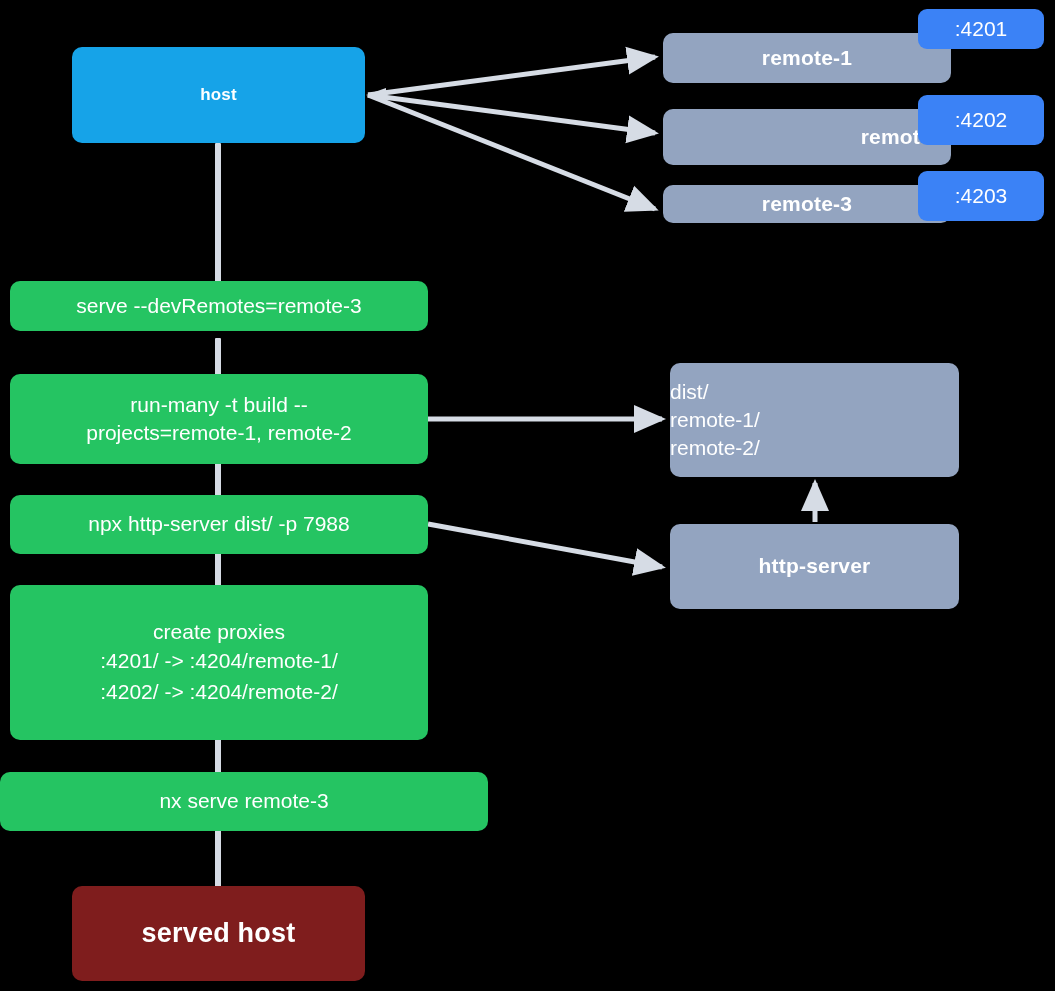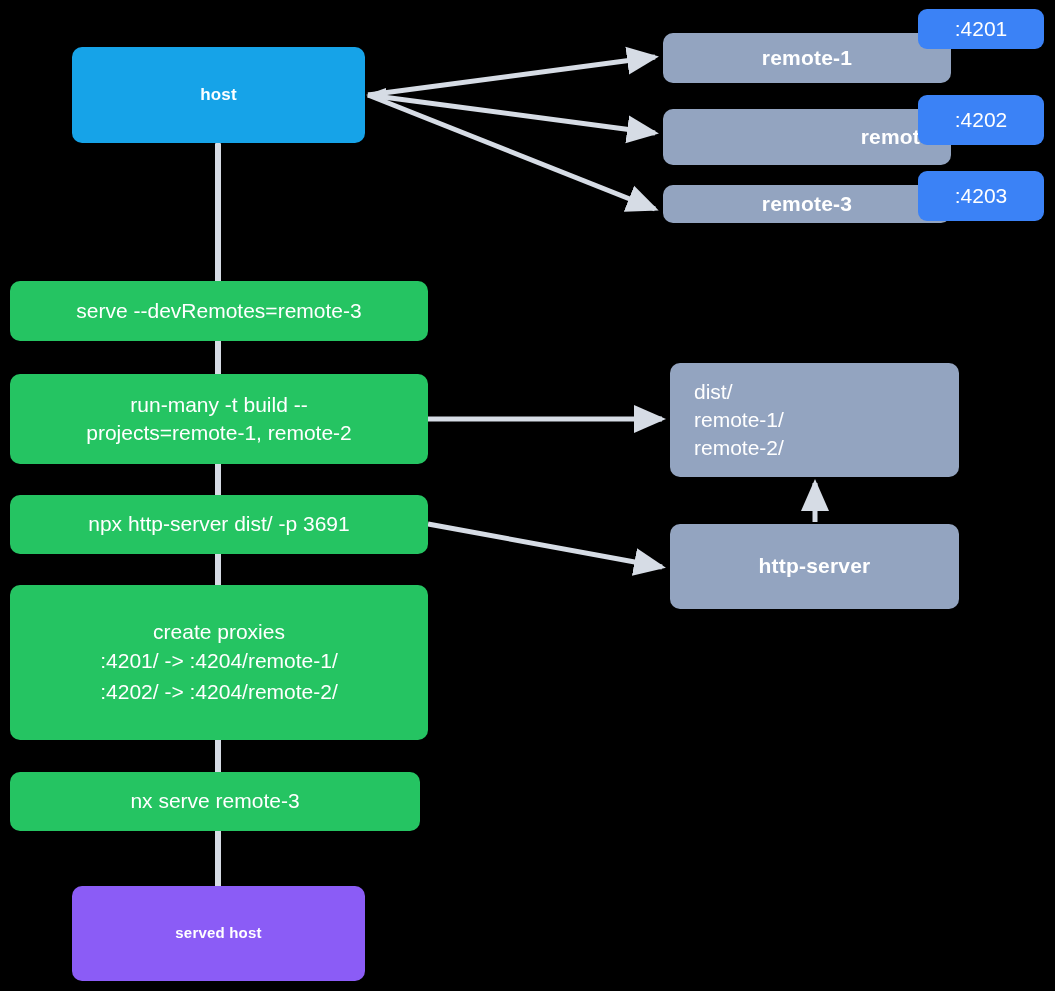--- a/index.html
+++ b/index.html
@@ -29,44 +29,43 @@
     line-height: 1.34;
     white-space: pre-line;
   }
   .node.host-node {
     background: #16a3e8;
     font-weight: bold;
     font-size: 17px;
     letter-spacing: 0.2px;
   }
   .node.served-node {
-    background: #8b5cf6;
-    font-weight: bold;
-    font-size: 15px;
+    background: #7f1d1d;
+    font-weight: bold;
+    font-size: 27px;
     letter-spacing: 0.2px;
     justify-content: center;
   }
   .node.cmd-node {
     background: #25c462;
     font-weight: normal;
     font-size: 21px;
   }
   .node.remote-node {
     background: #93a4c0;
     font-weight: bold;
     font-size: 21px;
     letter-spacing: 0.2px;
   }
   .node.artifact-node {
     background: #93a4c0;
     font-weight: normal;
     font-size: 21px;
     align-items: flex-start;
     text-align: left;
-    padding-left: 24px;
   }
   .node.service-node {
     background: #93a4c0;
     font-weight: bold;
     font-size: 21px;
     letter-spacing: 0.2px;
   }
   .badge {
     position: absolute;
     box-sizing: border-box;
@@ -171,40 +170,40 @@
     <span>:4202</span>
   </div>
 
   <div class="node remote-node" style="left:663px; top:185px; width:288px; height:38px;">
     <span>remote-3</span>
   </div>
   <div class="badge" style="left:918px; top:171px; width:126px; height:50px;">
     <span>:4203</span>
   </div>
 
-  <div class="node cmd-node" style="left:10px; top:281px; width:418px; height:60px;">
+  <div class="node cmd-node" style="left:10px; top:281px; width:418px; height:50px;">
     <span>serve --devRemotes=remote-3</span>
   </div>
 
   <div class="node cmd-node" style="left:10px; top:374px; width:418px; height:90px;">
     <span>run-many -t build --
 projects=remote-1, remote-2</span>
   </div>
 
   <div class="node cmd-node" style="left:10px; top:495px; width:418px; height:59px;">
-    <span>npx http-server dist/ -p 3691</span>
+    <span>npx http-server dist/ -p 7988</span>
   </div>
 
   <div class="node cmd-node" style="left:10px; top:585px; width:418px; height:155px;">
     <span class="cmd-title">create proxies</span>
     <span class="cmd-sub">:4201/ -&gt; :4204/remote-1/
 :4202/ -&gt; :4204/remote-2/</span>
   </div>
 
-  <div class="node cmd-node" style="left:10px; top:772px; width:410px; height:59px;">
+  <div class="node cmd-node" style="left:0; top:772px; width:488px; height:59px;">
     <span>nx serve remote-3</span>
   </div>
 
   <div class="node served-node" style="left:72px; top:886px; width:293px; height:95px;">
     <span>served host</span>
   </div>
 
   <div class="node artifact-node" style="left:670px; top:363px; width:289px; height:114px;">
     <span>dist/
     remote-1/

